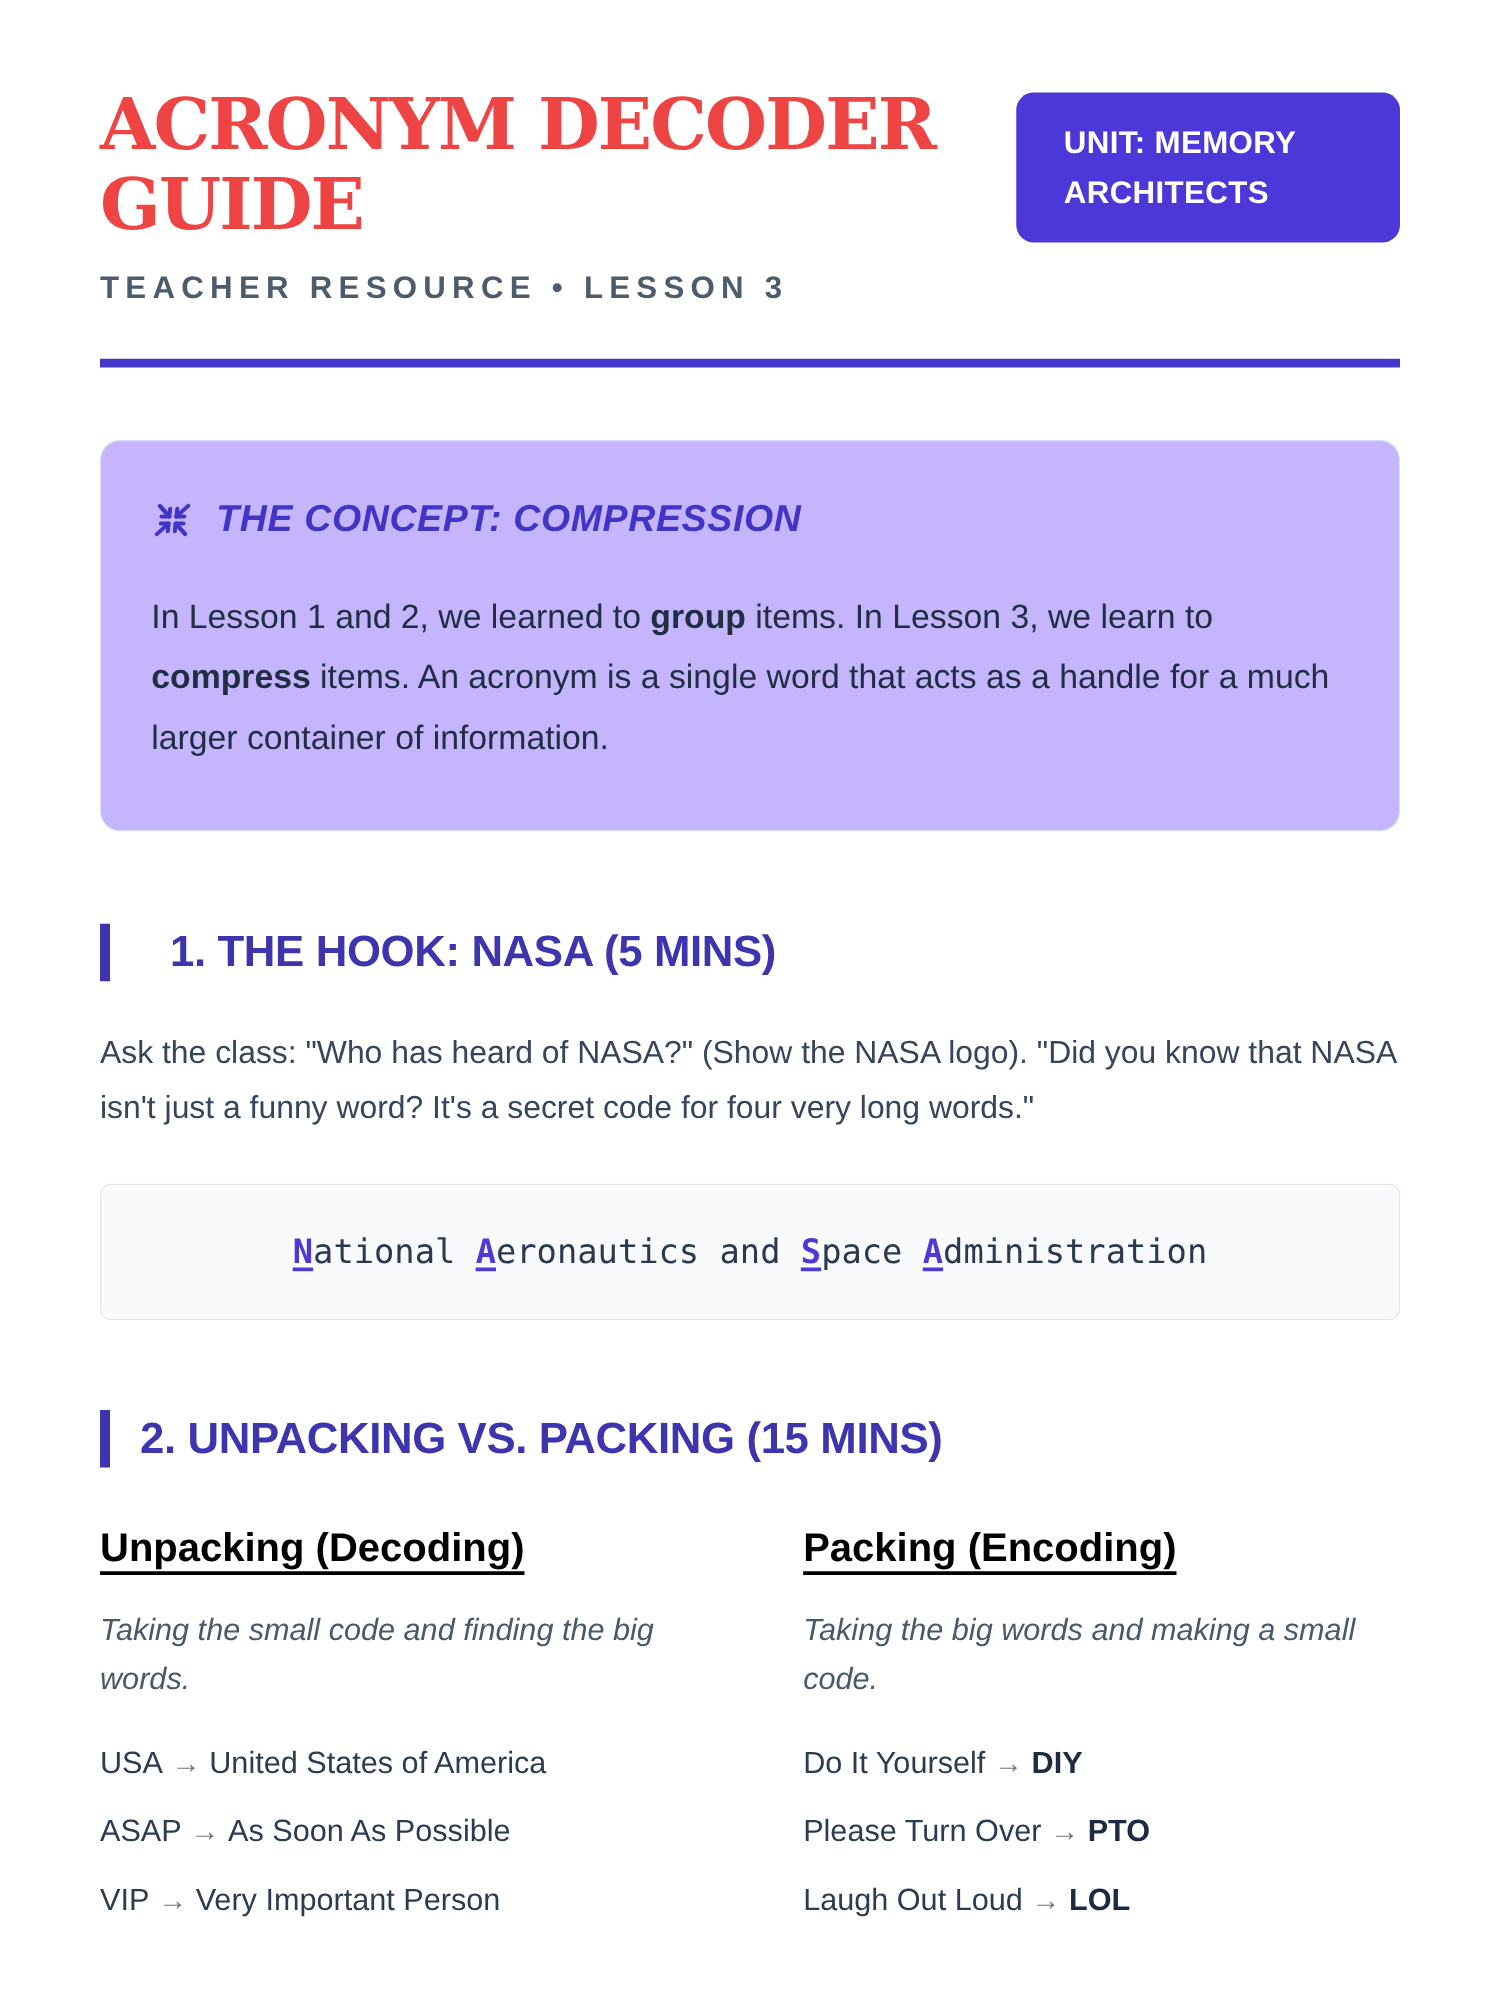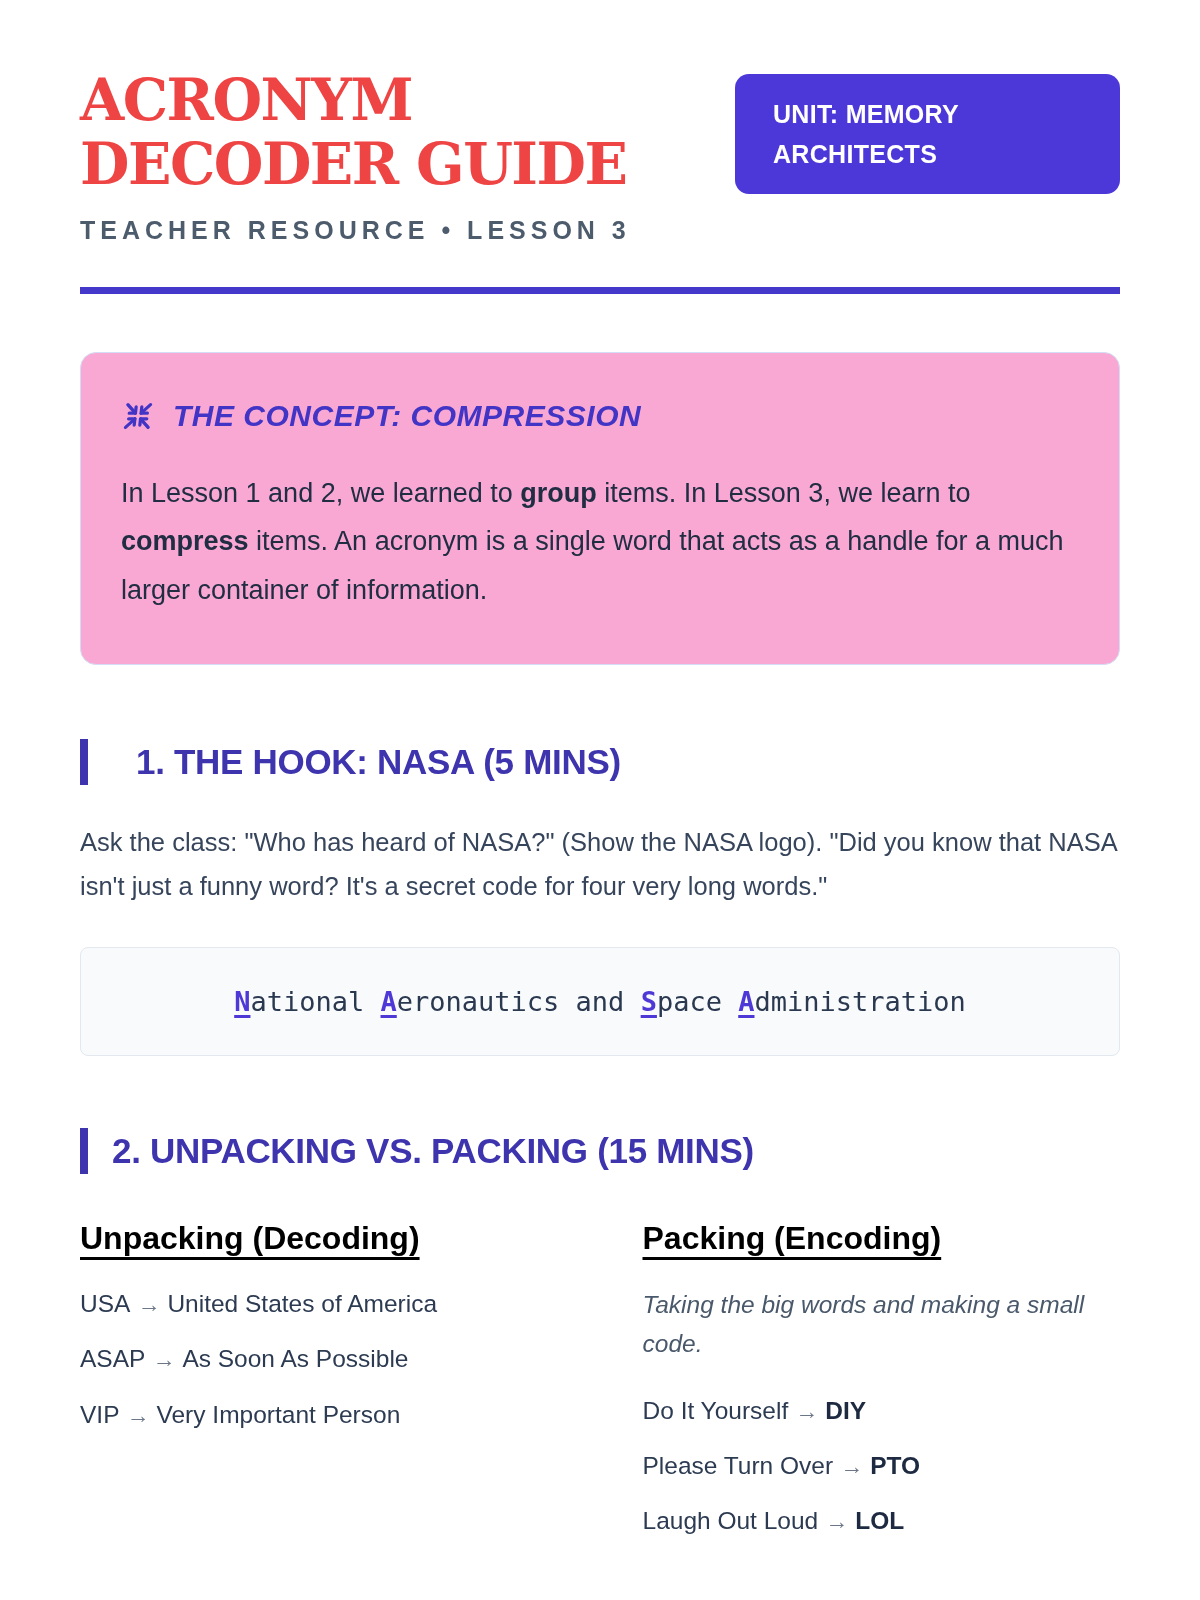--- a/index.html
+++ b/index.html
@@ -18,21 +18,21 @@
     font-family: "DejaVu Serif", "Liberation Serif", serif;
     font-weight: 700;
     font-size: 57px;
     line-height: 1.12;
     letter-spacing: -1.5px;
     color: #ef4444;
     text-transform: uppercase;
   }
   .unit-badge {
     flex: none;
-    width: 385px;
+    width: 307px;
     margin-left: 40px;
     margin-top: 6px;
     background: #4c38d8;
     color: #ffffff;
     border-radius: 14px;
     padding: 20px 38px;
     font-weight: 700;
     font-size: 25px;
     line-height: 1.6;
     letter-spacing: 0.3px;
@@ -47,21 +47,21 @@
   .divider {
     margin-top: 42px;
     height: 7px;
     background: #4338ca;
     border: none;
   }
 
   
   .concept-box {
     margin-top: 58px;
-    background: #f9a8d4;
+    background: #c4b5fd;
     border: 1px solid #d4dcf6;
     border-radius: 16px;
     padding: 46px 40px 50px 40px;
   }
   .concept-head {
     display: flex;
     align-items: center;
     gap: 18px;
     color: #4234c5;
     font-style: italic;
@@ -205,20 +205,21 @@
 
   <div class="section-head mt-s2">
     <div class="section-bar"></div>
     <div class="section-title">2. UNPACKING VS. PACKING (15 MINS)</div>
   </div>
 
   <div class="cols">
 
     <div class="col">
       <span class="col-title">Unpacking (Decoding)</span>
+      <div class="col-desc">Taking the small code and finding the big words.</div>
       <div class="pair-list">
         <div class="pair"><span>USA</span><span class="arrow">→</span><span>United States of America</span></div>
         <div class="pair"><span>ASAP</span><span class="arrow">→</span><span>As Soon As Possible</span></div>
         <div class="pair"><span>VIP</span><span class="arrow">→</span><span>Very Important Person</span></div>
       </div>
     </div>
 
     <div class="col">
       <span class="col-title">Packing (Encoding)</span>
       <div class="col-desc">Taking the big words and making a small code.</div>

